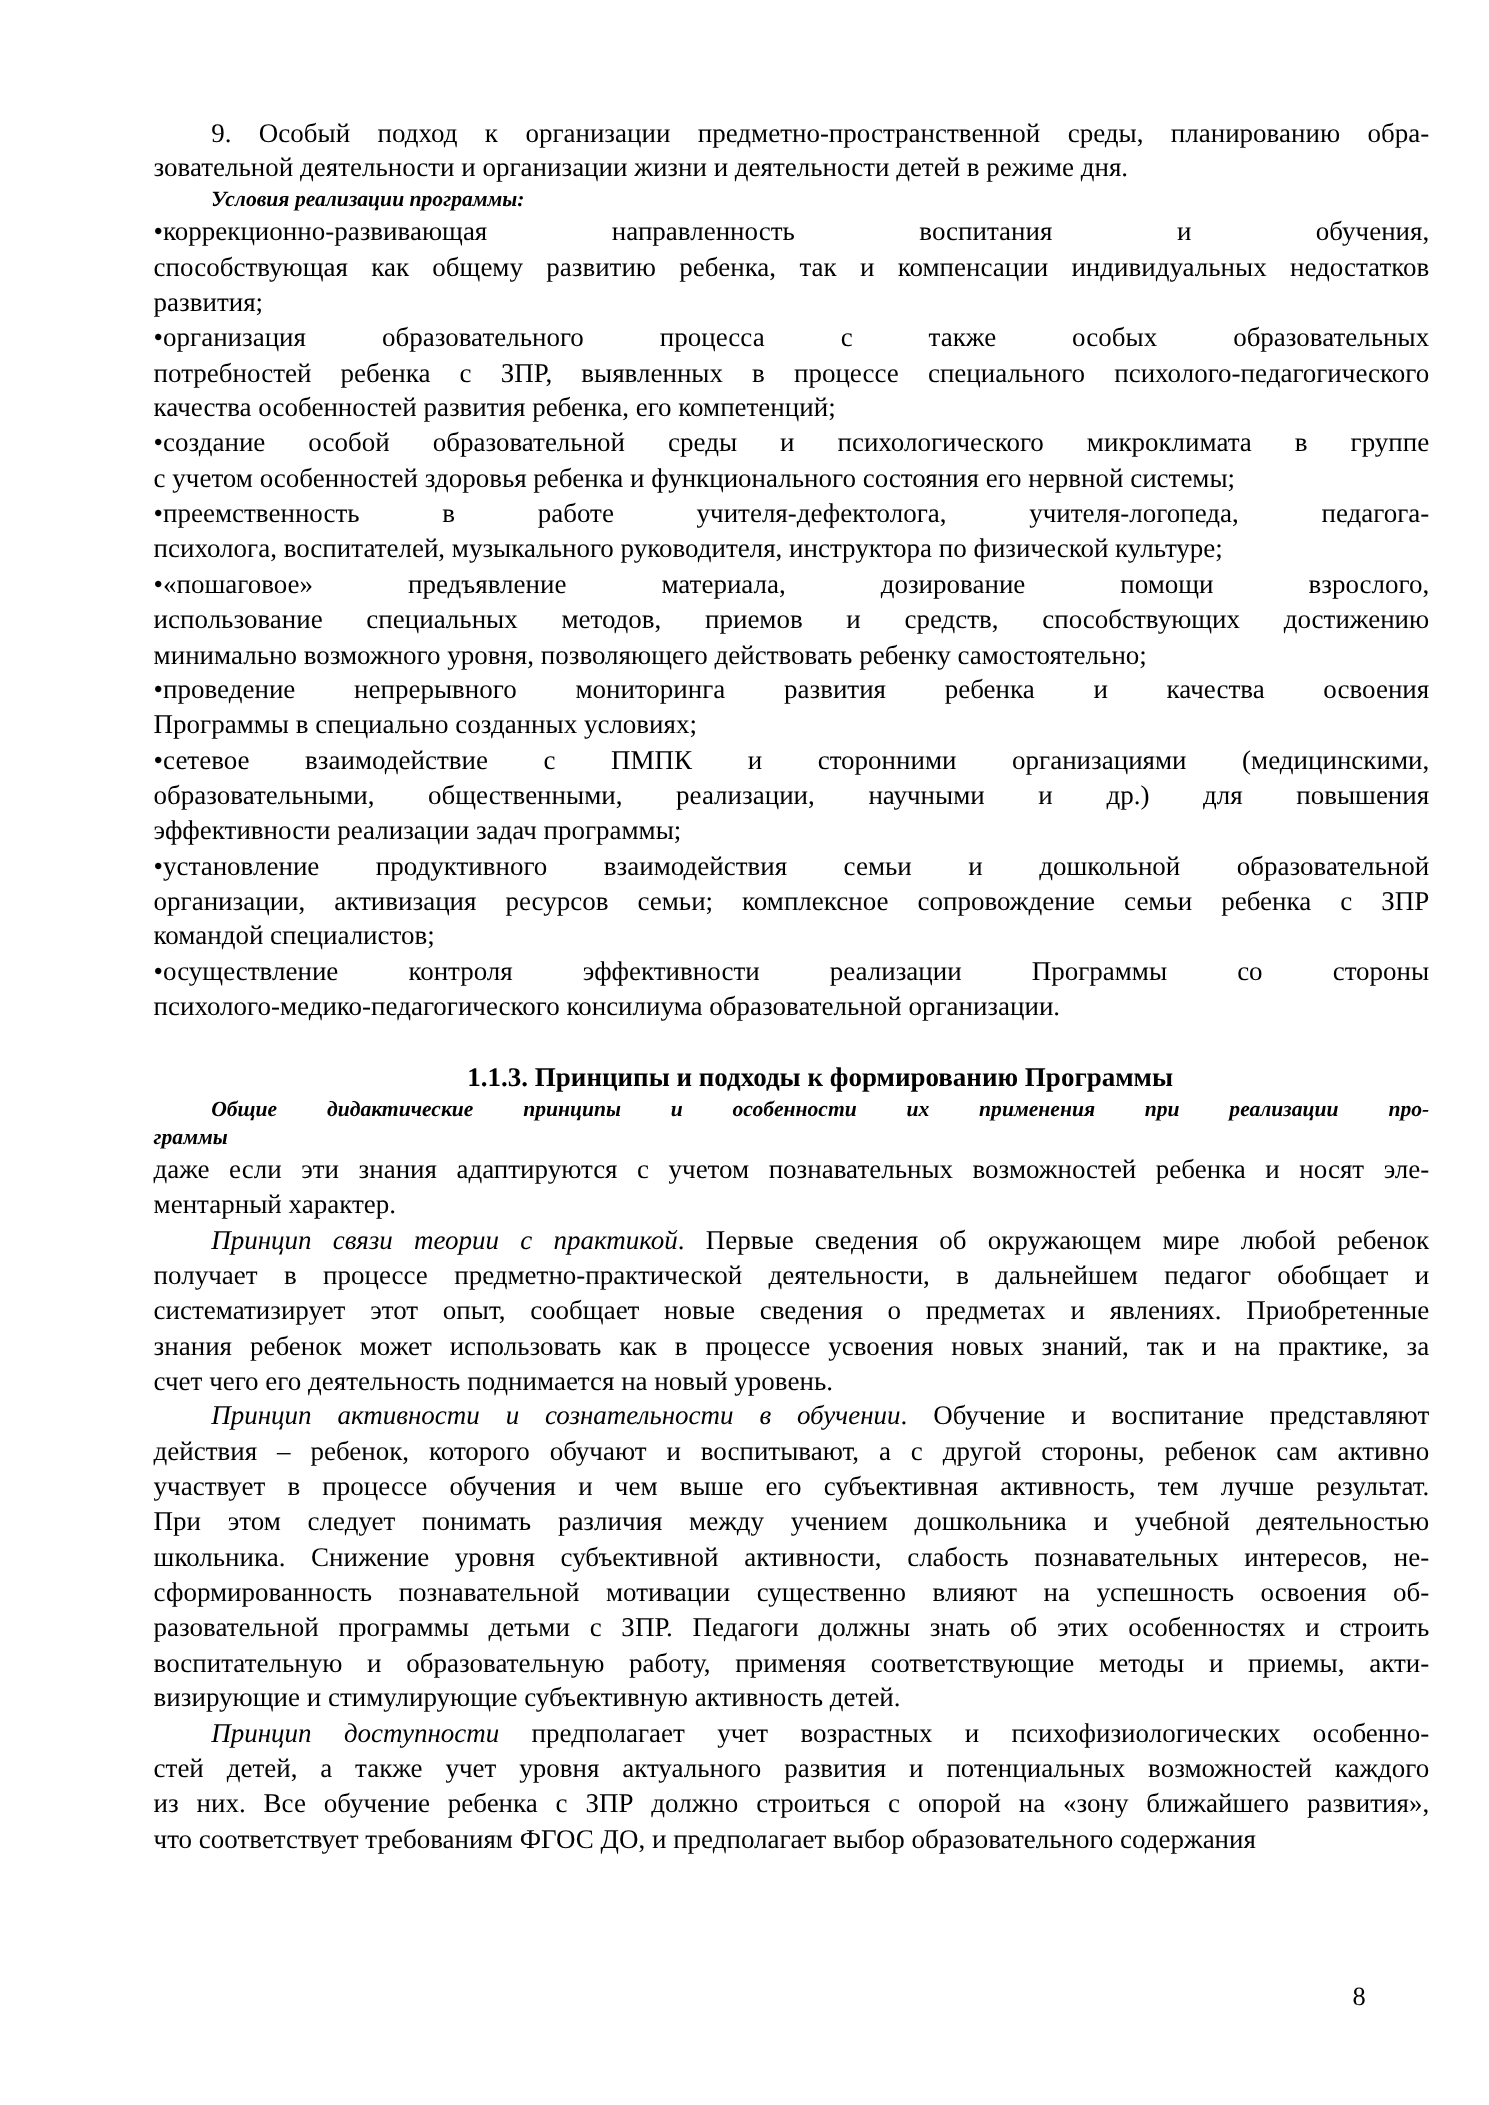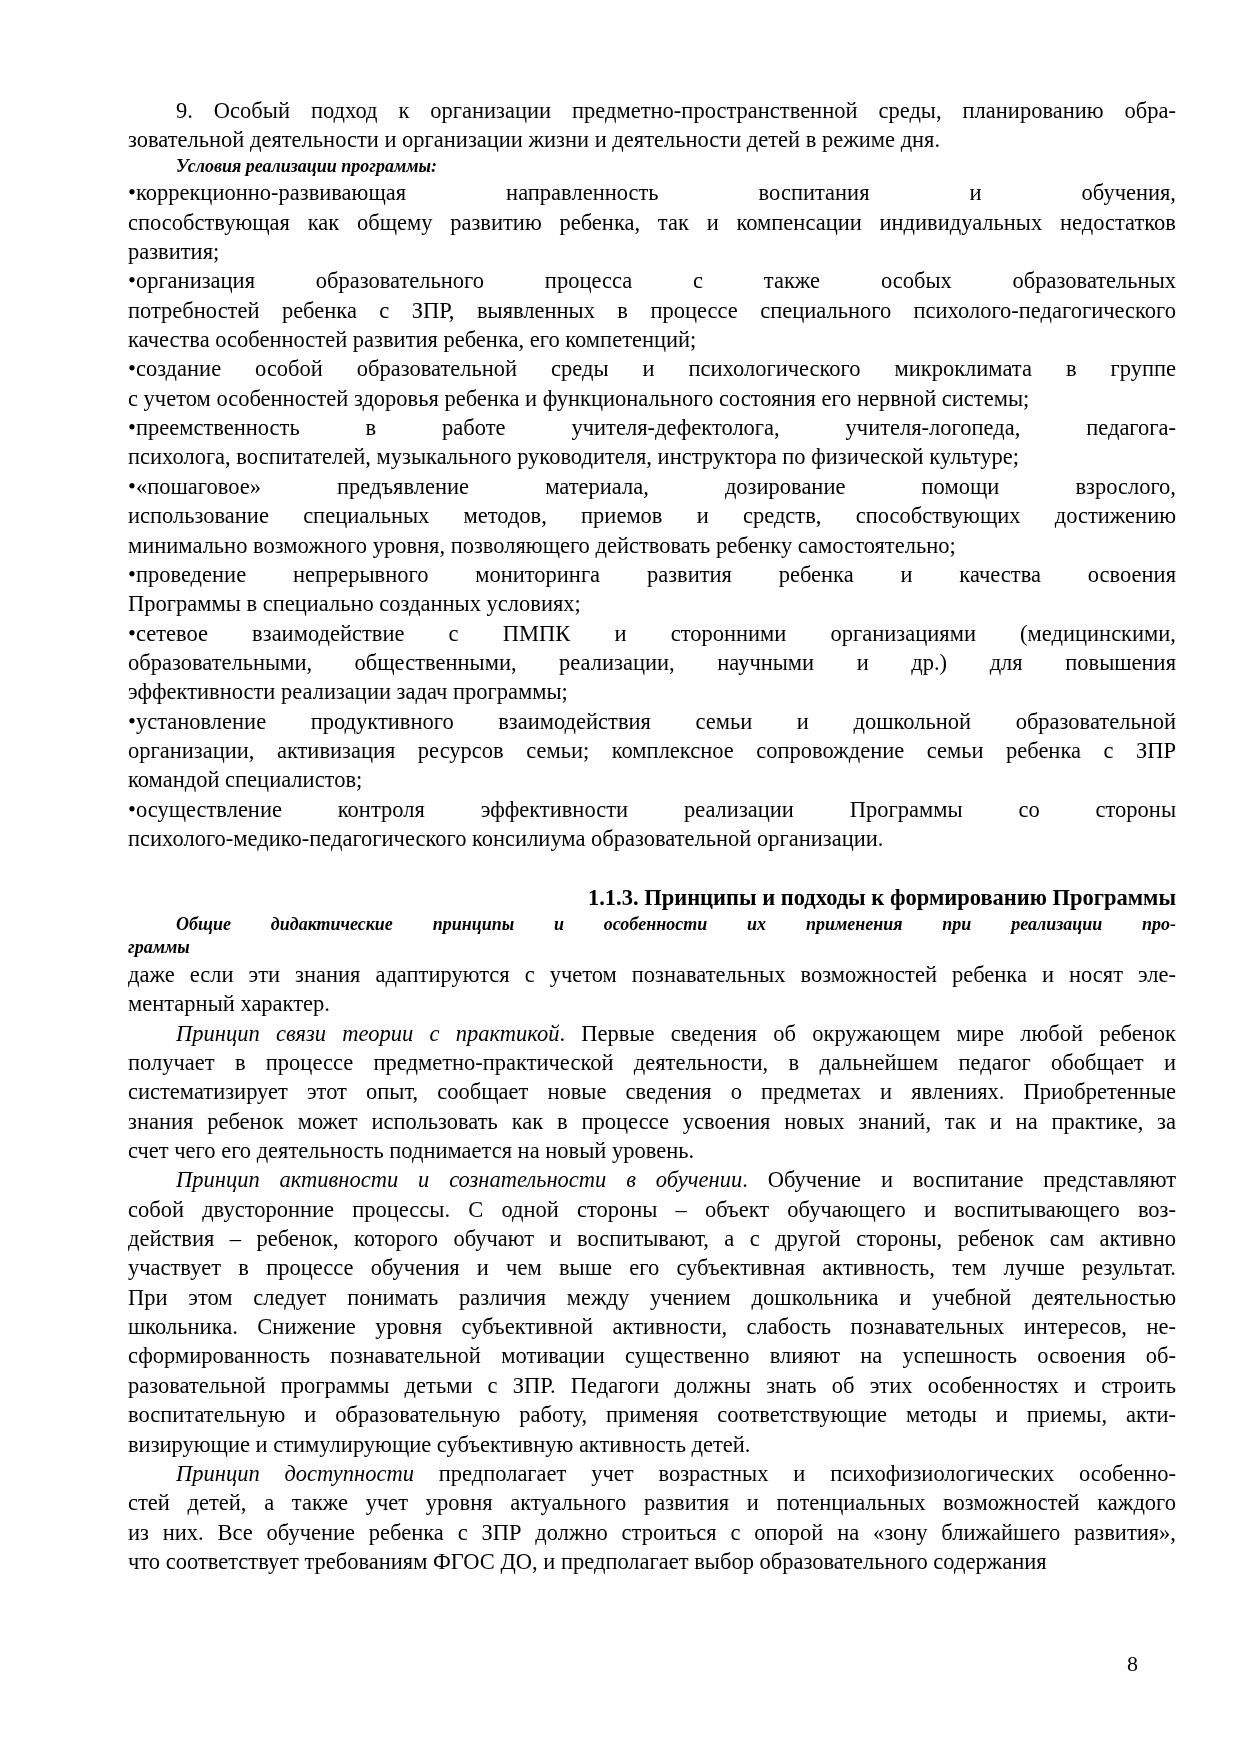--- a/index.html
+++ b/index.html
@@ -6,21 +6,21 @@
     margin: 0;
     padding: 0;
     background: #ffffff;
   }
   .page {
     position: relative;
     width: 1241px;
     height: 1754px;
     background: #ffffff;
     box-sizing: border-box;
-    padding: 96px 65px 0 128px;
+    padding: 96px 50px 0 128px;
     font-family: "Liberation Serif", "DejaVu Serif", serif;
     color: #000000;
   }
   .body-text {
     font-size: 22.5px;
     line-height: 1.305;
     text-align: justify;
     text-justify: inter-word;
     margin: 0;
     hyphens: manual;
@@ -30,21 +30,21 @@
   }
   .italic {
     font-style: italic;
   }
   .heading-3 {
     font-weight: bold;
     font-size: 22.5px;
     line-height: 1.305;
     margin: 0;
     text-indent: 48px;
-    text-align: right;
+    text-align: center;
   }
   .sub-heading {
     font-weight: bold;
     font-style: italic;
     font-size: 18px;
     line-height: 1.305;
     margin: 0;
     text-align: justify;
     text-indent: 48px;
   }
@@ -148,21 +148,20 @@
   <div>
     <div class="body-text jline indent"><span class="italic">Принцип связи теории с практикой</span><span>. Первые сведения об окружающем мире любой ребенок</span></div>
     <div class="body-text jline">получает в процессе предметно-практической деятельности, в дальнейшем педагог обобщает и</div>
     <div class="body-text jline">систематизирует этот опыт, сообщает новые сведения о предметах и явлениях. Приобретенные</div>
     <div class="body-text jline">знания ребенок может использовать как в процессе усвоения новых знаний, так и на практике, за</div>
     <div class="body-text jline-last">счет чего его деятельность поднимается на новый уровень.</div>
   </div>
 
   <div>
     <div class="body-text jline indent"><span class="italic">Принцип активности и сознательности в обучении</span><span>. Обучение и воспитание представляют</span></div>
-    <div class="body-text jline">собой двусторонние процессы. С одной стороны – объект обучающего и воспитывающего воз-</div>
     <div class="body-text jline">действия – ребенок, которого обучают и воспитывают, а с другой стороны, ребенок сам активно</div>
     <div class="body-text jline">участвует в процессе обучения и чем выше его субъективная активность, тем лучше результат.</div>
     <div class="body-text jline">При этом следует понимать различия между учением дошкольника и учебной деятельностью</div>
     <div class="body-text jline">школьника. Снижение уровня субъективной активности, слабость познавательных интересов, не-</div>
     <div class="body-text jline">сформированность познавательной мотивации существенно влияют на успешность освоения об-</div>
     <div class="body-text jline">разовательной программы детьми с ЗПР. Педагоги должны знать об этих особенностях и строить</div>
     <div class="body-text jline">воспитательную и образовательную работу, применяя соответствующие методы и приемы, акти-</div>
     <div class="body-text jline-last">визирующие и стимулирующие субъективную активность детей.</div>
   </div>
 

